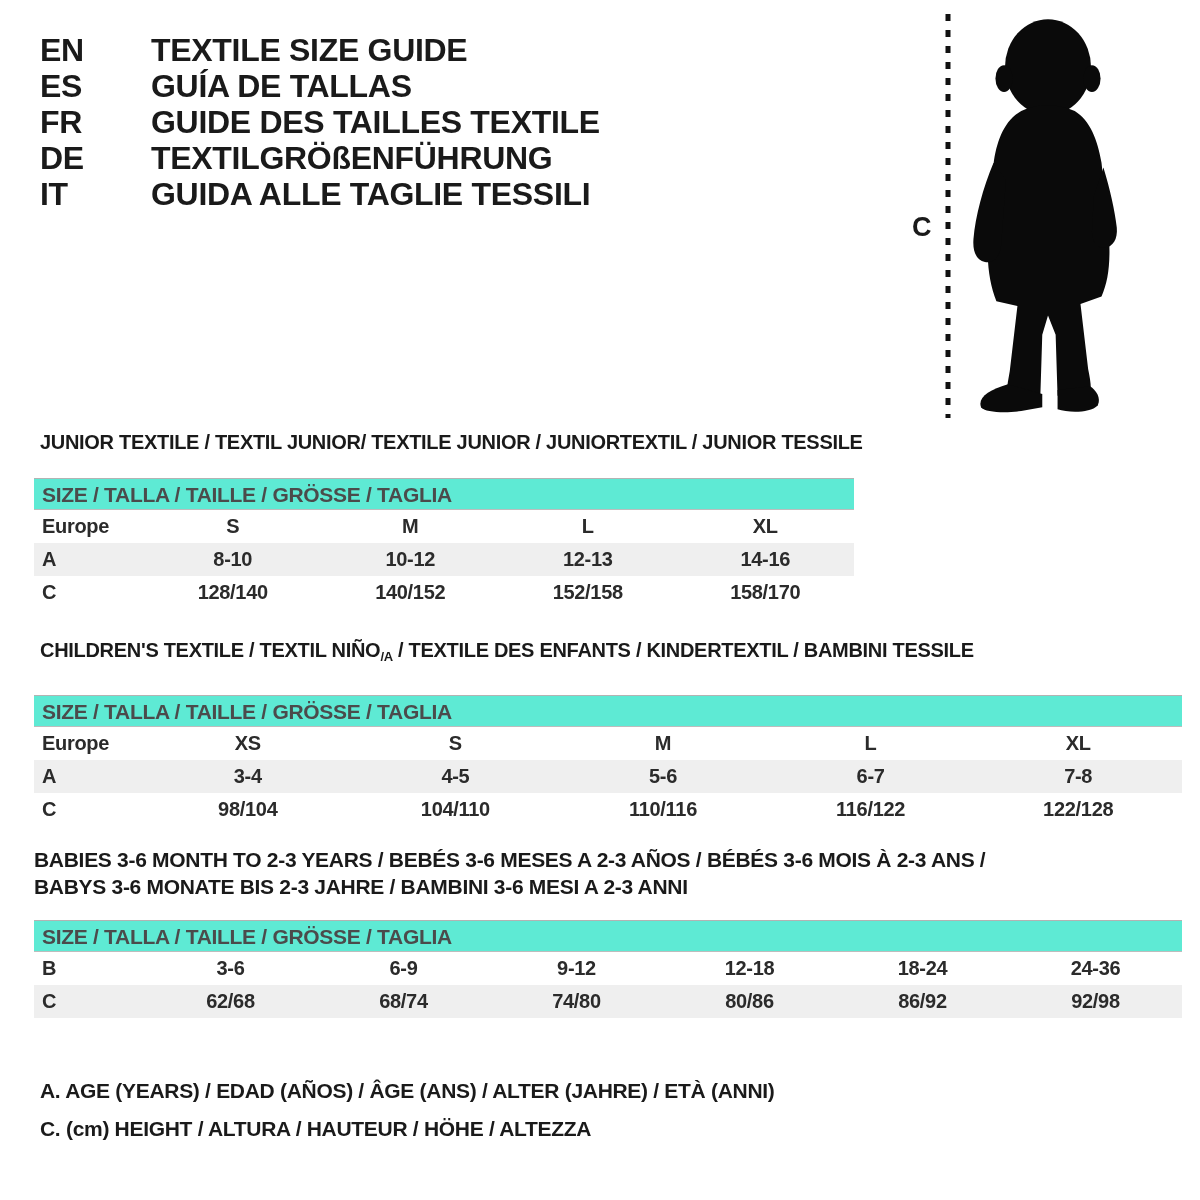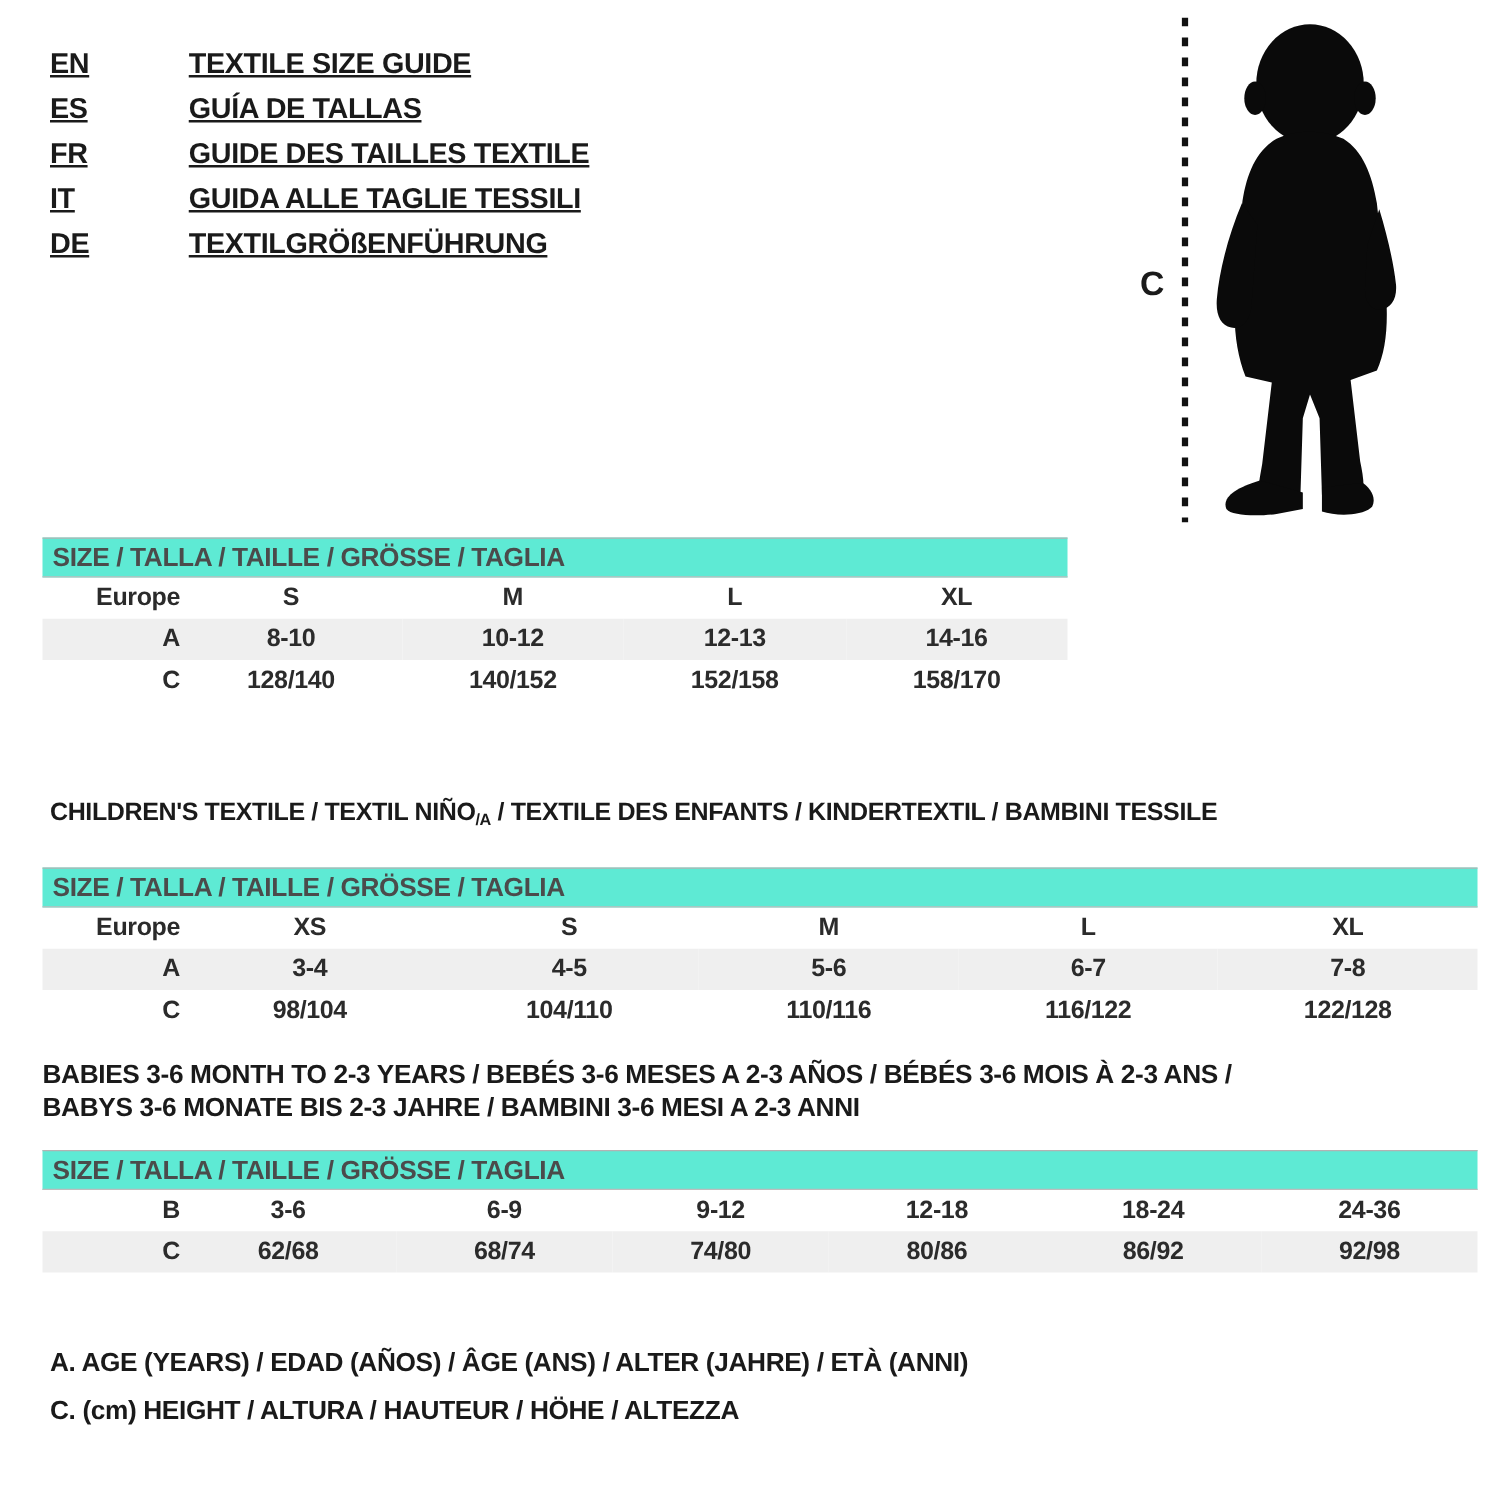--- a/index.html
+++ b/index.html
@@ -10,21 +10,21 @@
     background:#ffffff;
     font-family:"Liberation Sans","DejaVu Sans",sans-serif;
     font-weight:bold;
     color:#1a1a1a;
     letter-spacing:-0.3px;
     overflow:hidden;
   }
 
   
   .lang-block { position:absolute; top:32px; left:40px; }
-  .lang-row { display:flex; line-height:36px; font-size:23px;text-decoration:underline; }
+  .lang-row { display:flex; line-height:36px; font-size:32px; }
   .lang-code { width:80px; flex:0 0 80px; }
   .lang-label { white-space:nowrap;margin-left:31px; }
 
   
   .figure { position:absolute; top:0; left:900px; width:300px; height:430px; }
   .measure-line { position:absolute; left:44px; top:14px; }
   .measure-label { position:absolute; left:12px; top:212px; font-size:27px; }
   .silhouette { position:absolute; left:62px; top:18px; }
 
   
@@ -46,21 +46,21 @@
     font-size:21px; padding-left:8px;
     border-top:1px solid #b3b3b3;
     border-bottom:1px solid #bdbdbd;
   }
 
   table { width:100%; border-collapse:collapse; table-layout:fixed; }
   td {
     height:33px; font-size:20px; font-weight:bold;
     text-align:center; color:#2b2b2b; white-space:nowrap;
   }
-  td.row-label { text-align:right; padding-left:8px; }
+  td.row-label { text-align:left; padding-left:8px; }
   col.label-col { width:110px; }
   tbody tr:nth-child(even) { background:#efefef; }
 
   
   .legend { position:absolute; top:1072px; left:40px; }
   .legend-line { font-size:21px; line-height:38px; white-space:nowrap; }
 </style>
 </head>
 <body>
 
@@ -73,26 +73,26 @@
     </div>
     <div class="lang-row">
       <span class="lang-code">ES</span>
       <span class="lang-label">GUÍA DE TALLAS</span>
     </div>
     <div class="lang-row">
       <span class="lang-code">FR</span>
       <span class="lang-label">GUIDE DES TAILLES TEXTILE</span>
     </div>
     <div class="lang-row">
+      <span class="lang-code">DE</span>
+      <span class="lang-label">TEXTILGRÖßENFÜHRUNG</span>
+    </div>
+    <div class="lang-row">
       <span class="lang-code">IT</span>
       <span class="lang-label">GUIDA ALLE TAGLIE TESSILI</span>
-    </div>
-    <div class="lang-row">
-      <span class="lang-code">DE</span>
-      <span class="lang-label">TEXTILGRÖßENFÜHRUNG</span>
     </div>
   </div>
 
   <div class="figure">
     <svg class="measure-line" width="8" height="404" viewBox="0 0 8 404">
       <line x1="4" y1="0" x2="4" y2="404" stroke="#111111" stroke-width="5" stroke-dasharray="7 9"></line>
     </svg>
     <div class="measure-label">C</div>
     <svg class="silhouette" width="172" height="404" viewBox="0 0 180 420">
       <g fill="#0a0a0a">
@@ -135,20 +135,21 @@
                  L84,406 L84,392 Z"></path>
         <path d="M100,388
                  L100,408
                  C112,412 134,412 142,404
                  C146,396 140,388 134,384 Z"></path>
       </g>
     </svg>
   </div>
 
   <div class="section section-junior">
+    <div class="section-title">JUNIOR TEXTILE / TEXTIL JUNIOR/ TEXTILE JUNIOR / JUNIORTEXTIL / JUNIOR TESSILE</div>
     <div class="size-header-bar">SIZE / TALLA / TAILLE / GRÖSSE / TAGLIA</div>
     <table>
       <colgroup>
           <col class="label-col">
           <col>
           <col>
           <col>
           <col>
         </colgroup>
       <tbody>

